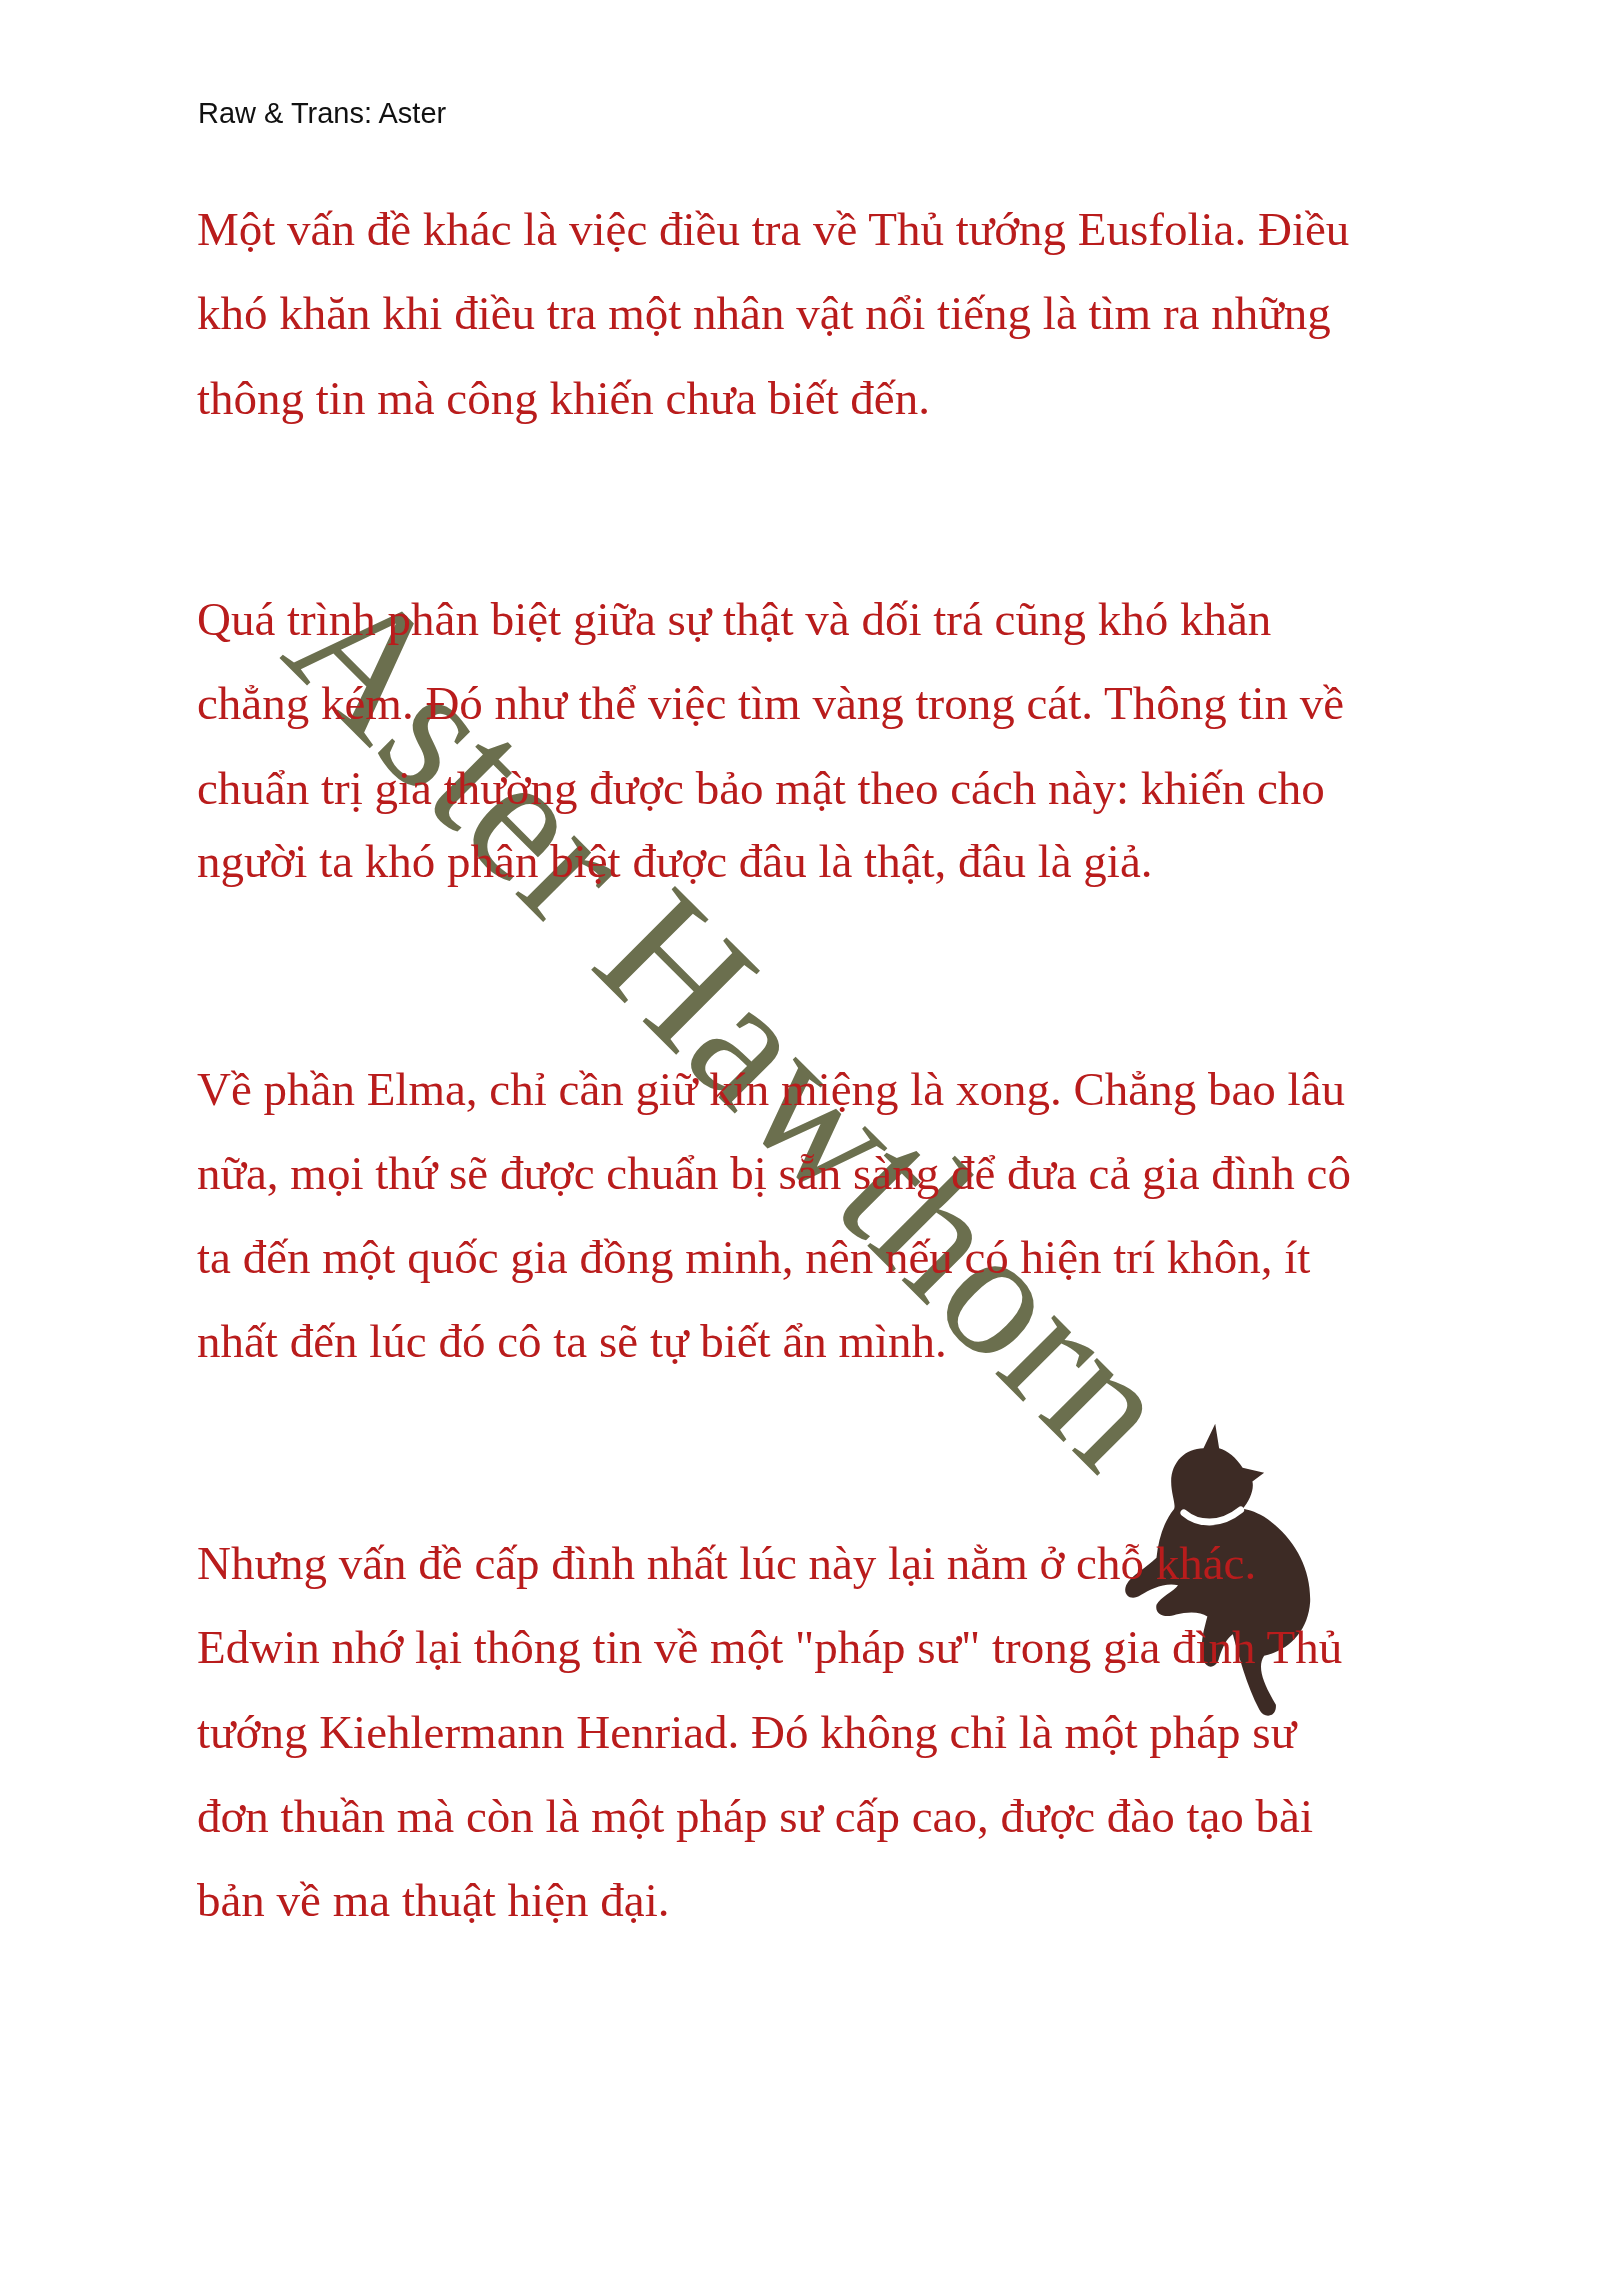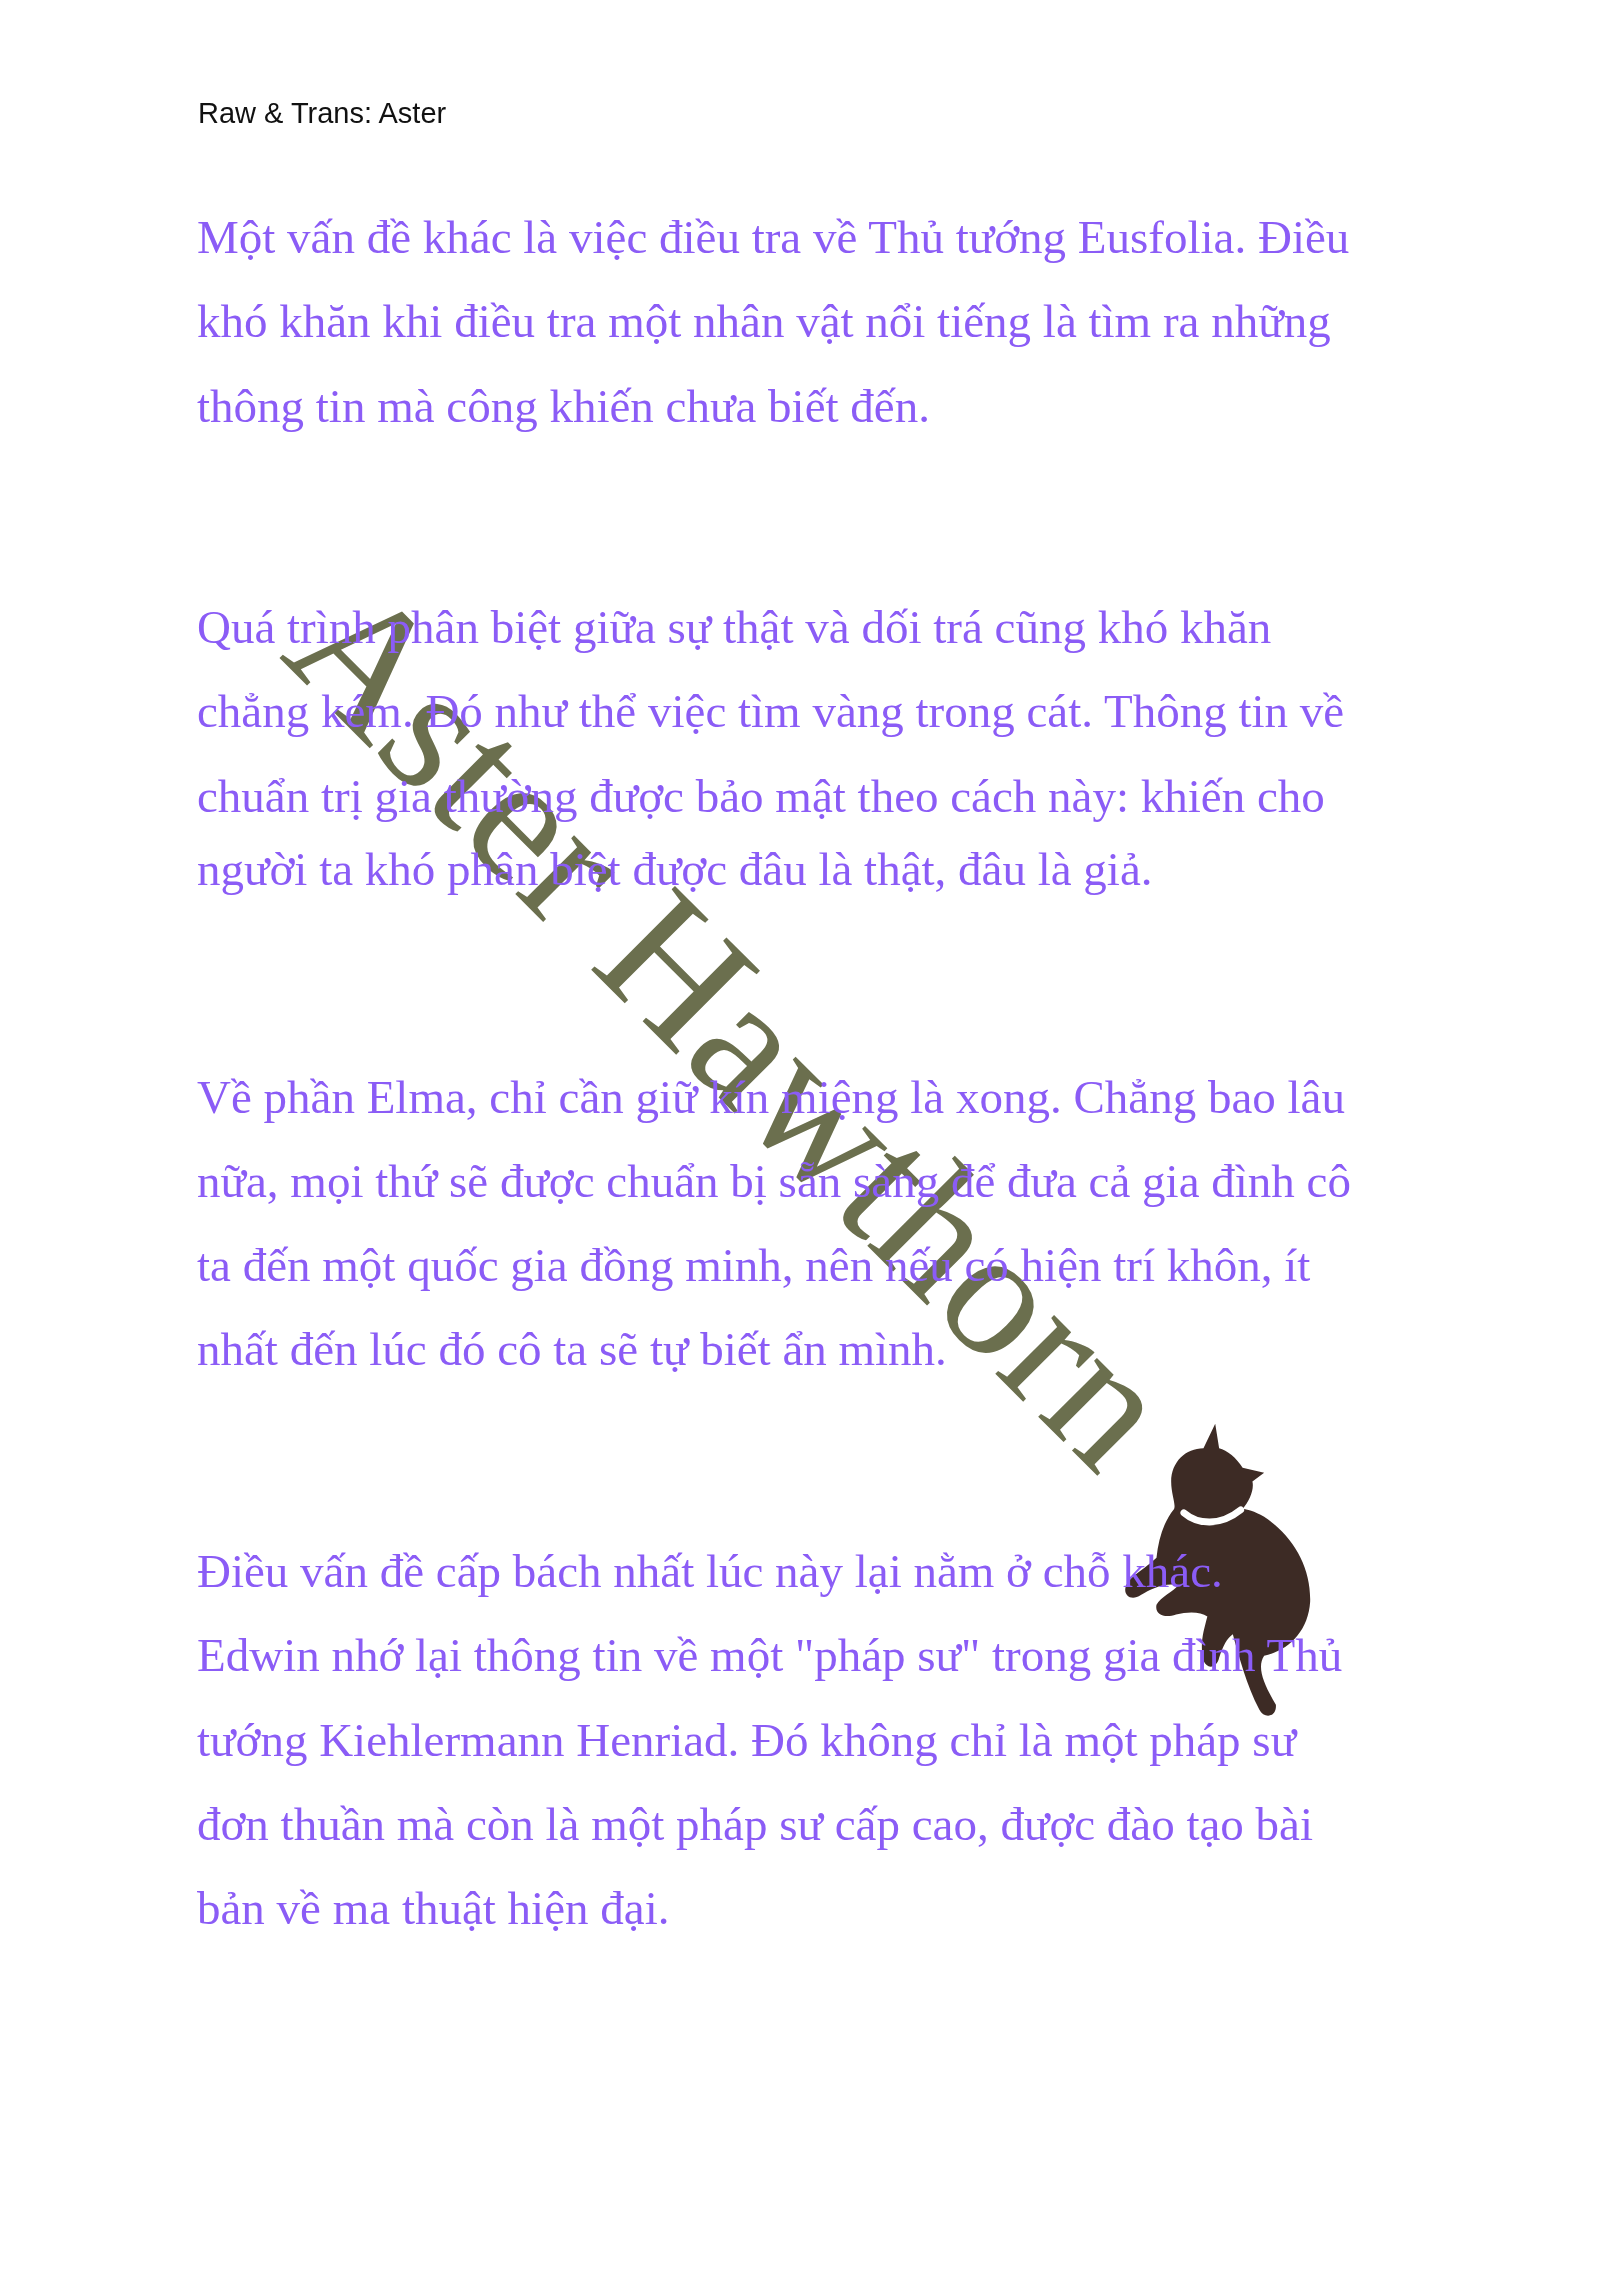--- a/index.html
+++ b/index.html
@@ -18,23 +18,22 @@
     position: absolute; left: 0; bottom: 0;
     transform-origin: 0 100%;
     transform: rotate(45deg);
     font-family: "Liberation Serif", serif; font-size: 181px; line-height: 1;
     white-space: nowrap; display: block;
     padding-bottom: 0;
   }
   .para { position: absolute; left: 197px; z-index: 3; }
   .line {
     position: absolute; left: 0; white-space: nowrap;
-    font-family: "Liberation Serif", serif; font-size: 47px; color: #8b5cf6;
+    font-family: "Liberation Serif", serif; font-size: 47px; color: #b91c1c;
     line-height: 59px;
-    margin-top: 8px;
   }
 </style>
 </head>
 <body>
 
 <div class="page">
 
   <div class="header">Raw &amp; Trans: Aster</div>
 
   <svg class="cat" viewBox="0 0 220 330" xmlns="http://www.w3.org/2000/svg">
@@ -85,21 +84,21 @@
   </div>
 
   <div class="para" style="top:0">
     <div class="line" style="top:1060px">Về phần Elma, chỉ cần giữ kín miệng là xong. Chẳng bao lâu</div>
     <div class="line" style="top:1144px">nữa, mọi thứ sẽ được chuẩn bị sẵn sàng để đưa cả gia đình cô</div>
     <div class="line" style="top:1228px">ta đến một quốc gia đồng minh, nên nếu có hiện trí khôn, ít</div>
     <div class="line" style="top:1312px">nhất đến lúc đó cô ta sẽ tự biết ẩn mình.</div>
   </div>
 
   <div class="para" style="top:0">
-    <div class="line" style="top:1534px">Điều vấn đề cấp bách nhất lúc này lại nằm ở chỗ khác.</div>
+    <div class="line" style="top:1534px">Nhưng vấn đề cấp đình nhất lúc này lại nằm ở chỗ khác.</div>
     <div class="line" style="top:1618px">Edwin nhớ lại thông tin về một "pháp sư" trong gia đình Thủ</div>
     <div class="line" style="top:1703px">tướng Kiehlermann Henriad. Đó không chỉ là một pháp sư</div>
     <div class="line" style="top:1787px">đơn thuần mà còn là một pháp sư cấp cao, được đào tạo bài</div>
     <div class="line" style="top:1871px">bản về ma thuật hiện đại.</div>
   </div>
 
 </div>
 
 
 </body></html>

